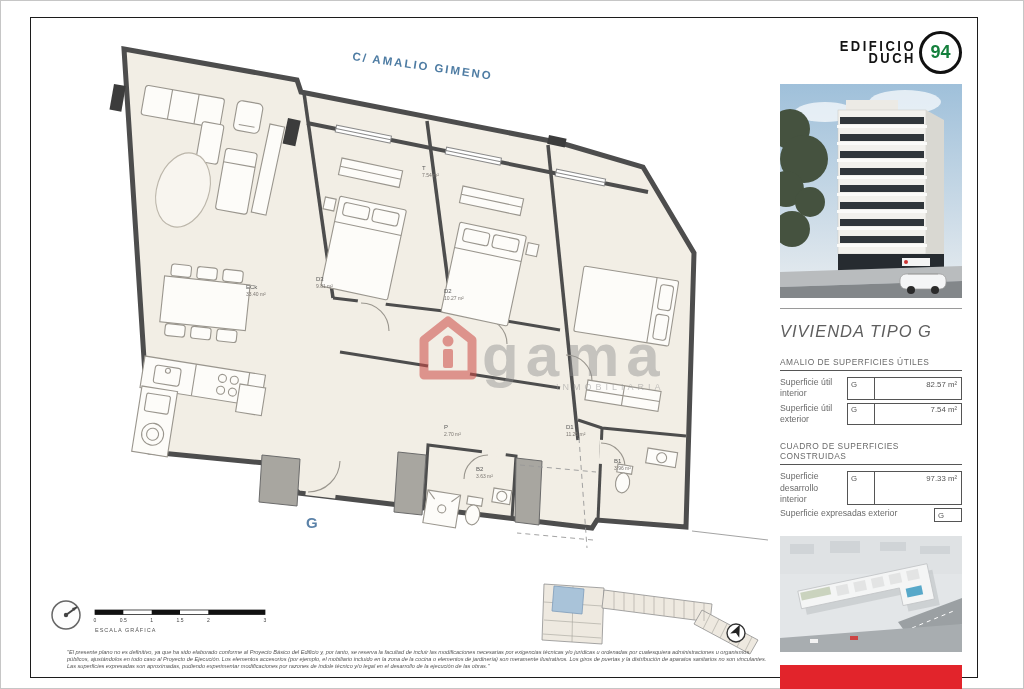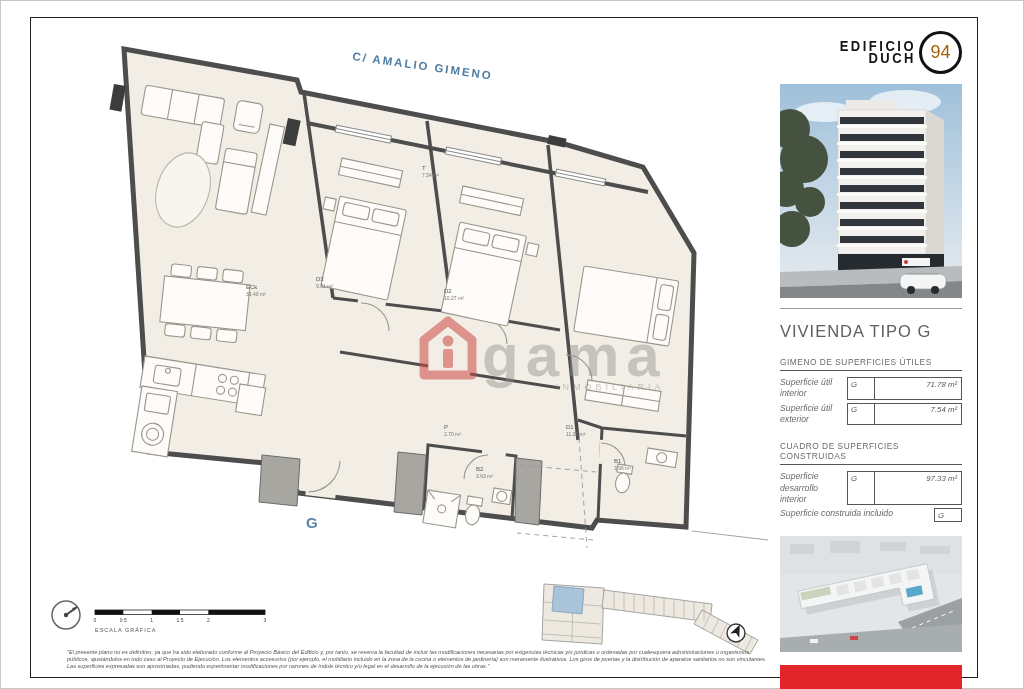--- a/index.html
+++ b/index.html
@@ -11,27 +11,27 @@
   .frame{position:absolute;left:30px;top:17px;width:946px;height:659px;border:1.5px solid #1c1c1c;}
   .plan-svg{position:absolute;left:0;top:0;}
   .disclaimer{
     position:absolute;left:67px;top:649px;width:700px;
     font-size:5.6px;line-height:1.22;font-style:italic;color:#555;
   }
   
   .sidebar{position:absolute;left:780px;top:17px;width:182px;}
   .duch-logo{display:flex;align-items:center;justify-content:flex-end;margin-top:14px;padding-left:10px;}
   .duch-text{font-weight:bold;font-size:13px;letter-spacing:2.5px;line-height:.88;text-align:right;color:#141414;transform:scaleY(1.12);}
-  .duch-circle{width:37px;height:37px;border:3.5px solid #111;border-radius:50%;display:flex;align-items:center;justify-content:center;font-weight:normal;font-size:18px;color:#a16207;margin-left:3px;background:#fff;}
+  .duch-circle{width:37px;height:37px;border:3.5px solid #111;border-radius:50%;display:flex;align-items:center;justify-content:center;font-weight:bold;font-size:18px;color:#15803d;margin-left:3px;background:#fff;}
   .sb-photo{margin-top:10px;display:block;}
   .sb-rule{height:1px;background:#9a9a9a;margin-top:10px;}
-  .sb-title{margin-top:13px;font-size:16.5px;letter-spacing:1px;color:#5e5e5e;}
+  .sb-title{margin-top:13px;font-size:16.5px;letter-spacing:1px;color:#5e5e5e;font-style:italic;}
   .sb-table{margin-top:16px;}
   .tbl-title{font-size:8.4px;color:#6a6a6a;letter-spacing:.5px;border-bottom:1.5px solid #555;padding-bottom:3px;margin-bottom:6px;}
-  .tbl-row{display:flex;align-items:stretch;margin-bottom:3px;font-style:italic;}
+  .tbl-row{display:flex;align-items:stretch;margin-bottom:3px;}
   .tbl-label{flex:1;font-size:8.7px;color:#6a6a6a;line-height:1.3;}
   .tbl-key{width:20px;border:1px solid #555;font-size:7.8px;padding:1.5px 3px;color:#555;background:#fff;}
   .tbl-val{width:78px;border:1px solid #555;border-left:none;font-size:7.8px;text-align:right;padding:1.5px 4px;color:#555;background:#fff;}
   .sb-aerial{margin-top:14px;display:block;}
   .commercial{margin-top:13px;height:58px;background:#e2242b;color:#fff;padding:5px 8px;box-sizing:border-box;}
 </style>
 </head>
 <body>
 
 <div class="frame"></div>
@@ -353,42 +353,42 @@
       <circle cx="11" cy="20" r="4" fill="#2a2a2a"></circle>
         <circle cx="35" cy="20" r="4" fill="#2a2a2a"></circle>
     </g>
   </svg>
 
   <div class="sb-rule"></div>
 
   <div class="sb-title">VIVIENDA TIPO G</div>
 
   <div class="sb-table">
-    <div class="tbl-title">GIMENO DE SUPERFICIES ÚTILES</div>
+    <div class="tbl-title">AMALIO DE SUPERFICIES ÚTILES</div>
     <div class="tbl-row">
       <div class="tbl-label">Superficie útil interior</div>
       <div class="tbl-key">G</div>
-      <div class="tbl-val">71.78 m²</div>
+      <div class="tbl-val">82.57 m²</div>
     </div>
     <div class="tbl-row">
       <div class="tbl-label">Superficie útil exterior</div>
       <div class="tbl-key">G</div>
       <div class="tbl-val">7.54 m²</div>
     </div>
   </div>
 
   <div class="sb-table">
     <div class="tbl-title">CUADRO DE SUPERFICIES CONSTRUIDAS</div>
     <div class="tbl-row">
       <div class="tbl-label">Superficie desarrollo interior</div>
       <div class="tbl-key">G</div>
       <div class="tbl-val">97.33 m²</div>
     </div>
     <div class="tbl-row">
-      <div class="tbl-label">Superficie construida incluido</div>
+      <div class="tbl-label">Superficie expresadas exterior</div>
       <div class="tbl-key">G</div>
     </div>
   </div>
 
   <svg class="sb-aerial" width="182" height="116" viewBox="0 0 182 116">
     <rect width="182" height="116" fill="#e3e6e8"></rect>
     <rect width="182" height="38" fill="#dfe2e4"></rect>
     <g fill="#d0d4d7">
       <rect x="10" y="8" width="24" height="10"></rect>
         <rect x="50" y="5" width="30" height="12"></rect>

